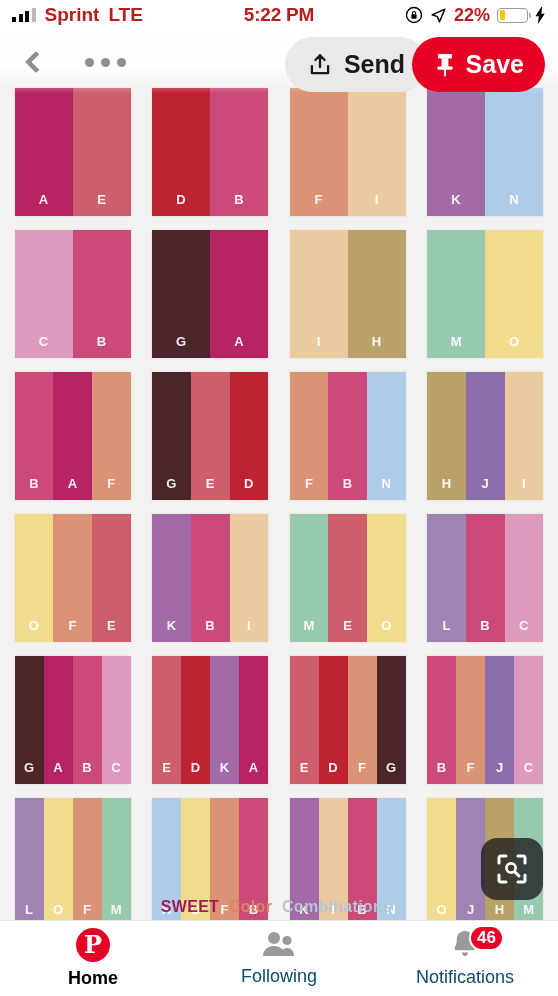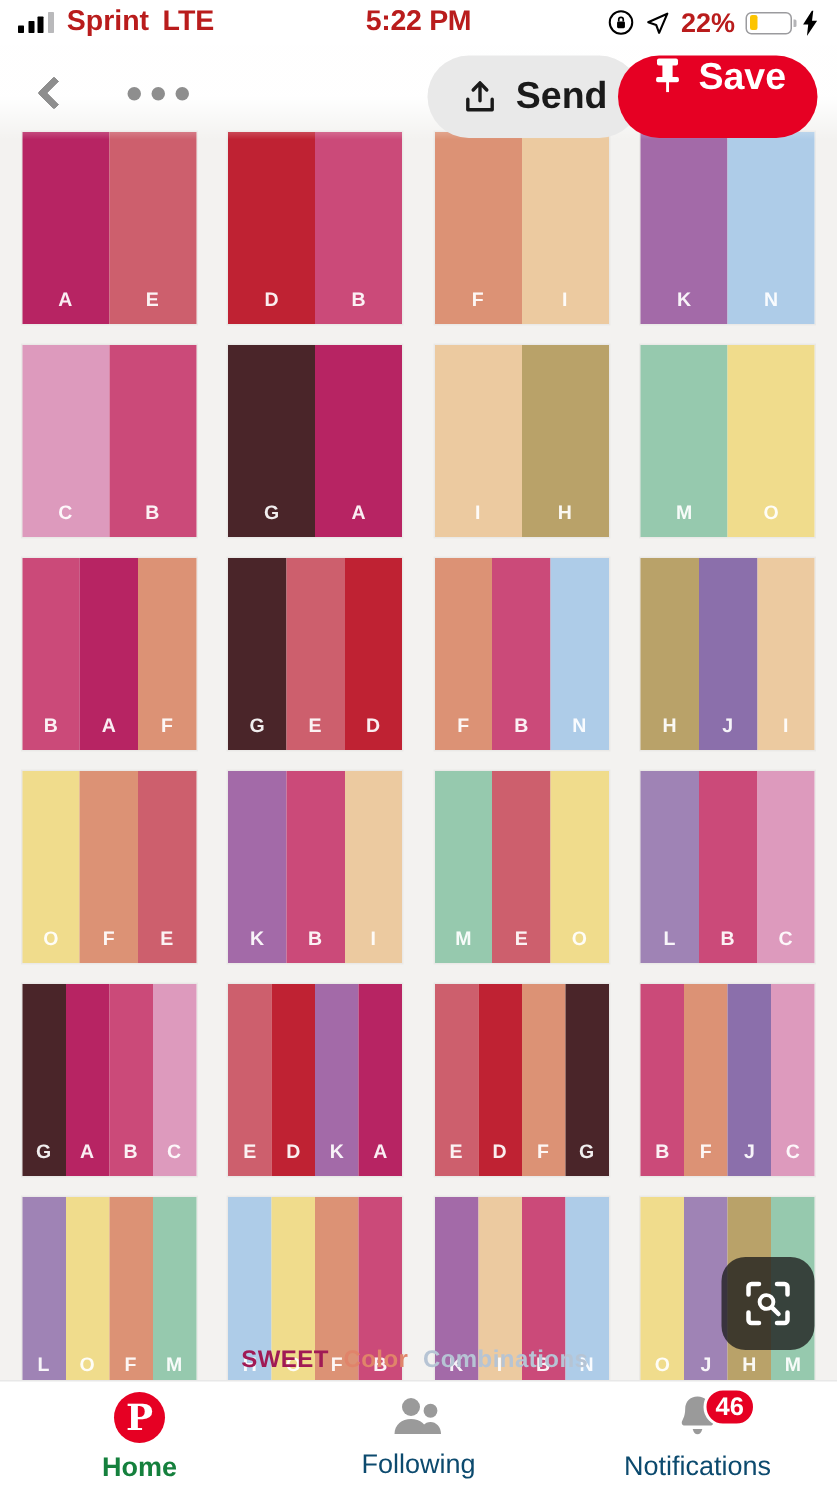--- a/index.html
+++ b/index.html
@@ -66,21 +66,21 @@
   }
   .more-btn i { width: 9px; height: 9px; border-radius: 50%; background: #8e8e8e; display: block; }
   .send-btn {
     position: absolute; right: 131px; top: 7px; height: 55px; padding: 0 22px;
     background: #e9e9e9; border-radius: 28px; display: flex; align-items: center;
     gap: 11px; pointer-events: auto;
   }
   .send-btn .lbl { font-size: 25px; font-weight: 700; color: #1a1a1a; }
   .save-btn {
     position: absolute; right: 13px; top: 7px; height: 55px; padding: 0 21px;
-    background: #e60023; border-radius: 28px; display: flex; align-items: flex-start;
+    background: #e60023; border-radius: 28px; display: flex; align-items: center;
     gap: 9px; pointer-events: auto;
   }
   .save-btn .lbl { font-size: 25px; font-weight: 700; color: #fff; }
 
   
   .pin {
     position: absolute; top: 30px; left: 0; width: 558px; height: 890px;
     background: #f3f2f0; overflow: hidden;
   }
   .grid {
@@ -114,21 +114,21 @@
   
   .tabbar {
     position: absolute; bottom: 0; left: 0; width: 558px; height: 76px;
     background: #fff; display: flex; border-top: 1px solid #e8e8e8;
   }
   .tab {
     flex: 1; display: flex; flex-direction: column; align-items: center;
     justify-content: center; gap: 6px; position: relative;
   }
   .tab .tlabel { font-size: 18px; color: #0c4a6e; font-weight: 500; }
-  .tab.active .tlabel { color: #15803d; font-weight: 700; }
+  .tab.active .tlabel { color: #000000; font-weight: 700; }
   .picon { width: 34px; height: 34px; border-radius: 50%; background: #e60023;
     display: flex; align-items: center; justify-content: center;
     color: #fff; font-family: "DejaVu Serif", serif; font-weight: 700; font-size: 24px; line-height: 1; }
   .badge {
     position: absolute; left: 50%; margin-left: 4px; top: 4px;
     min-width: 34px; height: 26px; padding: 0 6px; background: #e60023;
     border-radius: 13px; color: #fff; font-size: 17px; font-weight: 700;
     display: flex; align-items: center; justify-content: center; border: 2px solid #fff;
   }
   .avatar {

